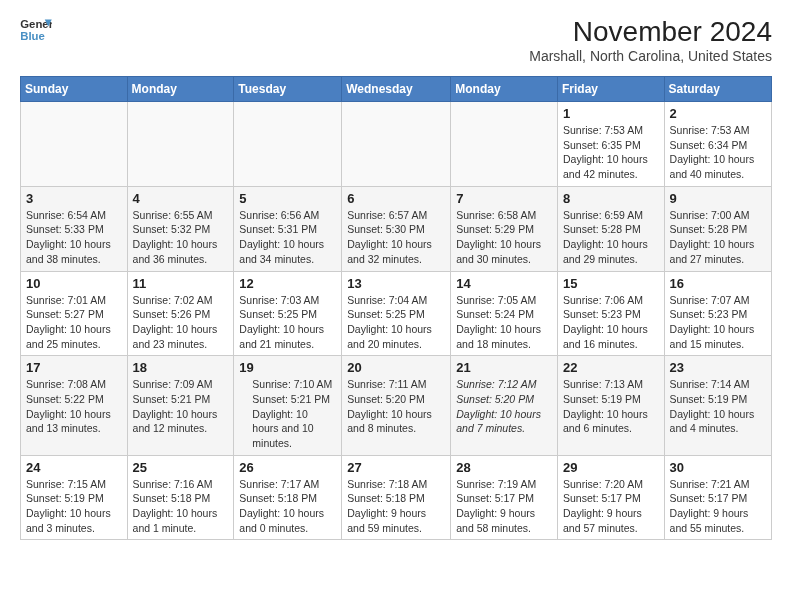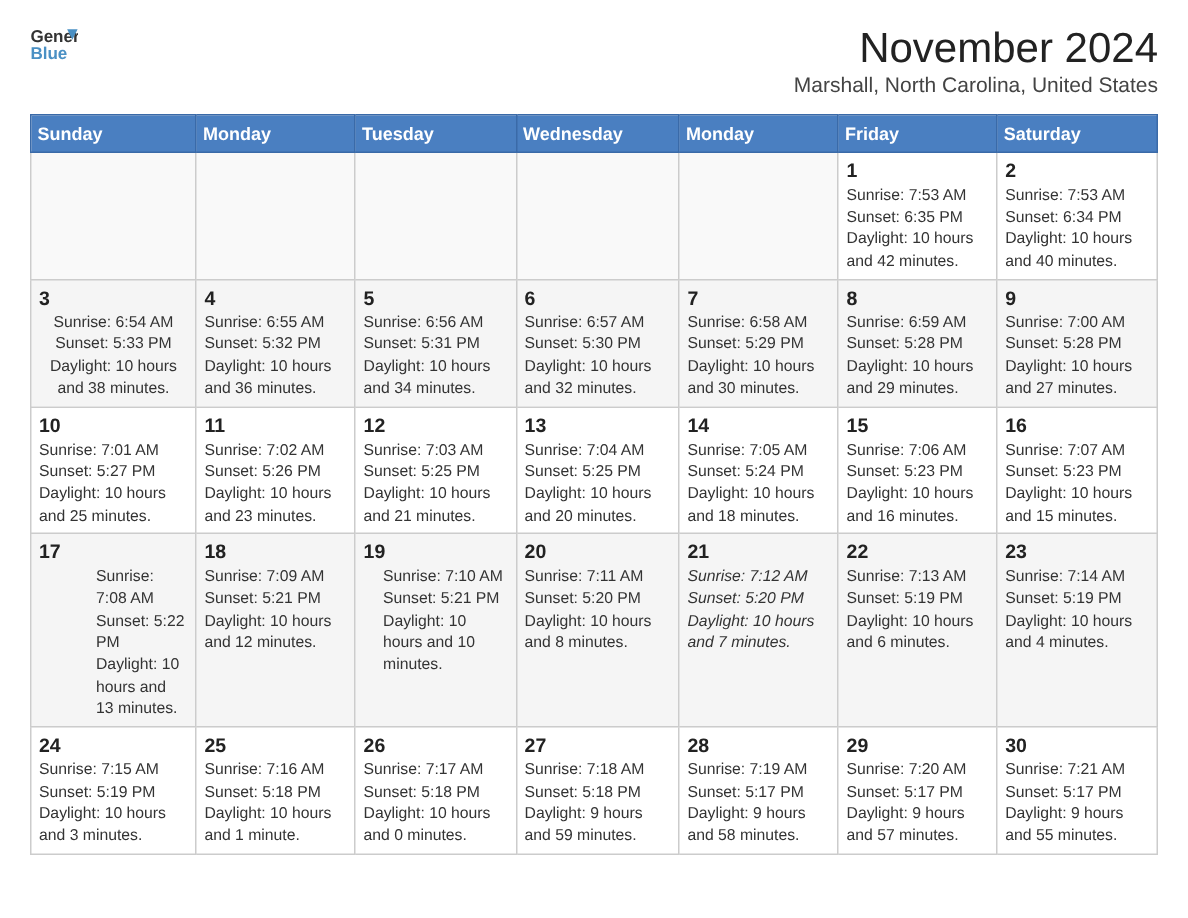--- a/index.html
+++ b/index.html
@@ -124,21 +124,21 @@
         <td>
           <span class="day-num">2</span>
           <div class="day-detail" style="white-space: pre-line;">Sunrise: 7:53 AM
 Sunset: 6:34 PM
 Daylight: 10 hours and 40 minutes.</div>
         </td>
       </tr>
       <tr>
         <td>
           <span class="day-num">3</span>
-          <div class="day-detail" style="white-space: pre-line; text-align: center;">Sunrise: 6:54 AM
+          <div class="day-detail" style="white-space: pre-line;">Sunrise: 6:54 AM
 Sunset: 5:33 PM
 Daylight: 10 hours and 38 minutes.</div>
         </td>
         <td>
           <span class="day-num">4</span>
           <div class="day-detail" style="white-space: pre-line;">Sunrise: 6:55 AM
 Sunset: 5:32 PM
 Daylight: 10 hours and 36 minutes.</div>
         </td>
         <td>
@@ -212,21 +212,21 @@
         <td>
           <span class="day-num">16</span>
           <div class="day-detail" style="white-space: pre-line;">Sunrise: 7:07 AM
 Sunset: 5:23 PM
 Daylight: 10 hours and 15 minutes.</div>
         </td>
       </tr>
       <tr>
         <td>
           <span class="day-num">17</span>
-          <div class="day-detail" style="white-space: pre-line; margin-left: 38px;">Sunrise: 7:08 AM
+          <div class="day-detail" style="white-space: pre-line;">Sunrise: 7:08 AM
 Sunset: 5:22 PM
 Daylight: 10 hours and 13 minutes.</div>
         </td>
         <td>
           <span class="day-num">18</span>
           <div class="day-detail" style="white-space: pre-line;">Sunrise: 7:09 AM
 Sunset: 5:21 PM
 Daylight: 10 hours and 12 minutes.</div>
         </td>
         <td>

